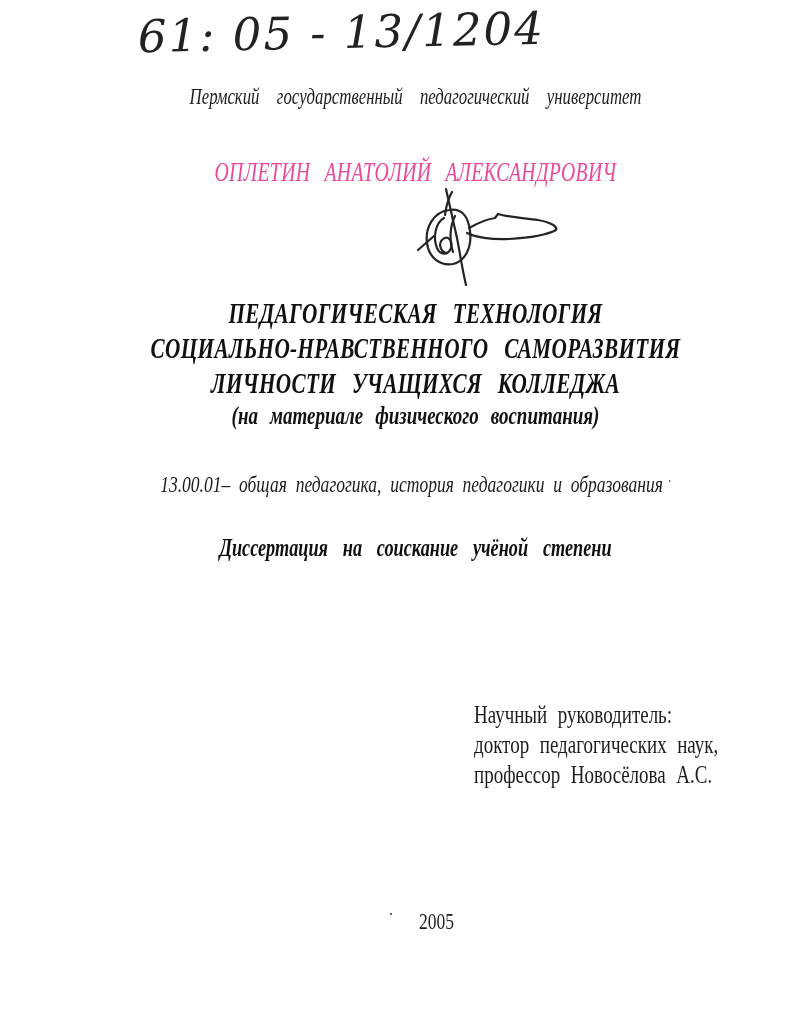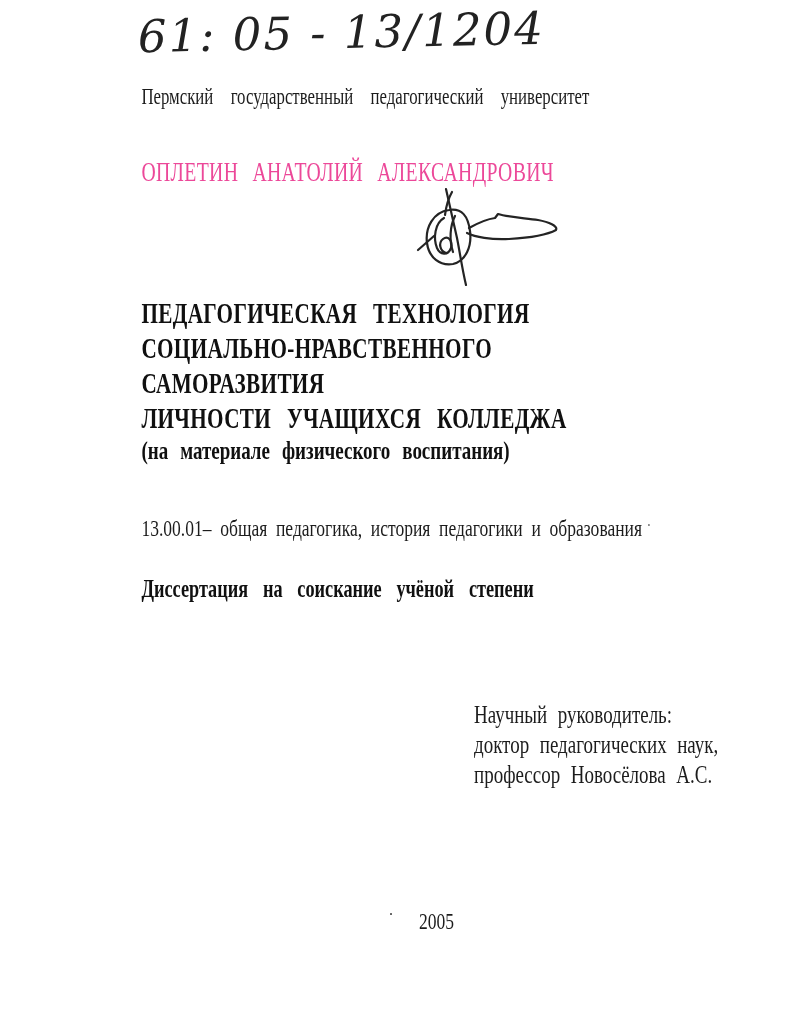--- a/index.html
+++ b/index.html
@@ -9,21 +9,21 @@
     height: 1023px;
     background: #ffffff;
     overflow: hidden;
     font-family: "Liberation Serif", serif;
     color: #1c1c1c;
   }
   
   .sq { display: block; transform: scaleX(0.73); }
   .sq-left { display: block; transform: scaleX(0.73); transform-origin: 0 50%; }
 
-  .centerband { position: absolute; left: 40px; width: 751px; text-align: left; }
+  .centerband { position: absolute; left: 40px; width: 751px; text-align: center; font-style: italic; }
 
   .handwriting {
     position: absolute; left: 138px; top: 2px;
     font-family: "DejaVu Serif", serif;
     font-style: italic;
     font-size: 45px;
     line-height: 62px;
     letter-spacing: 2px;
     color: #222222;
     transform: rotate(-1.2deg);
@@ -31,24 +31,24 @@
   }
   .university { top: 84px; font-size: 23px; line-height: 26px; word-spacing: 18px; }
   .author     { top: 157px; font-size: 27px; line-height: 30px; letter-spacing: 0.5px; word-spacing: 12px; color: #ec4899; }
 
   .signature { position: absolute; left: 376px; top: 186px; width: 225px; height: 102px; }
 
   .title-block { top: 296px; font-weight: bold; color: #101010; }
   .title-line  { font-size: 29px; line-height: 35px; letter-spacing: 0.5px; word-spacing: 14px; }
   .title-subtitle { font-size: 26px; line-height: 30px; word-spacing: 10px; }
 
-  .specialty { top: 512px; font-size: 24px; line-height: 28px; word-spacing: 6px; }
+  .specialty { top: 468px; font-size: 24px; line-height: 28px; word-spacing: 6px; }
   .specialty .dot-mark { font-size: 16px; color: #4a4a4a; margin-left: 7px; vertical-align: 5px; }
 
-  .degree-block { top: 573px; font-weight: bold; color: #101010; }
+  .degree-block { top: 532px; font-weight: bold; color: #101010; }
   .degree-line  { font-size: 25px; line-height: 31px; word-spacing: 14px; }
 
   .supervisor { position: absolute; left: 474px; top: 700px; }
   .supervisor-line { font-size: 26px; line-height: 30px; word-spacing: 8px; white-space: nowrap; }
 
   .year { position: absolute; left: 419px; top: 908px; font-size: 24px; line-height: 26px; }
   .year-dot { position: absolute; left: 389px; top: 901px; font-size: 16px; color: #3a3a3a; }
 </style>
 </head>
 <body>

